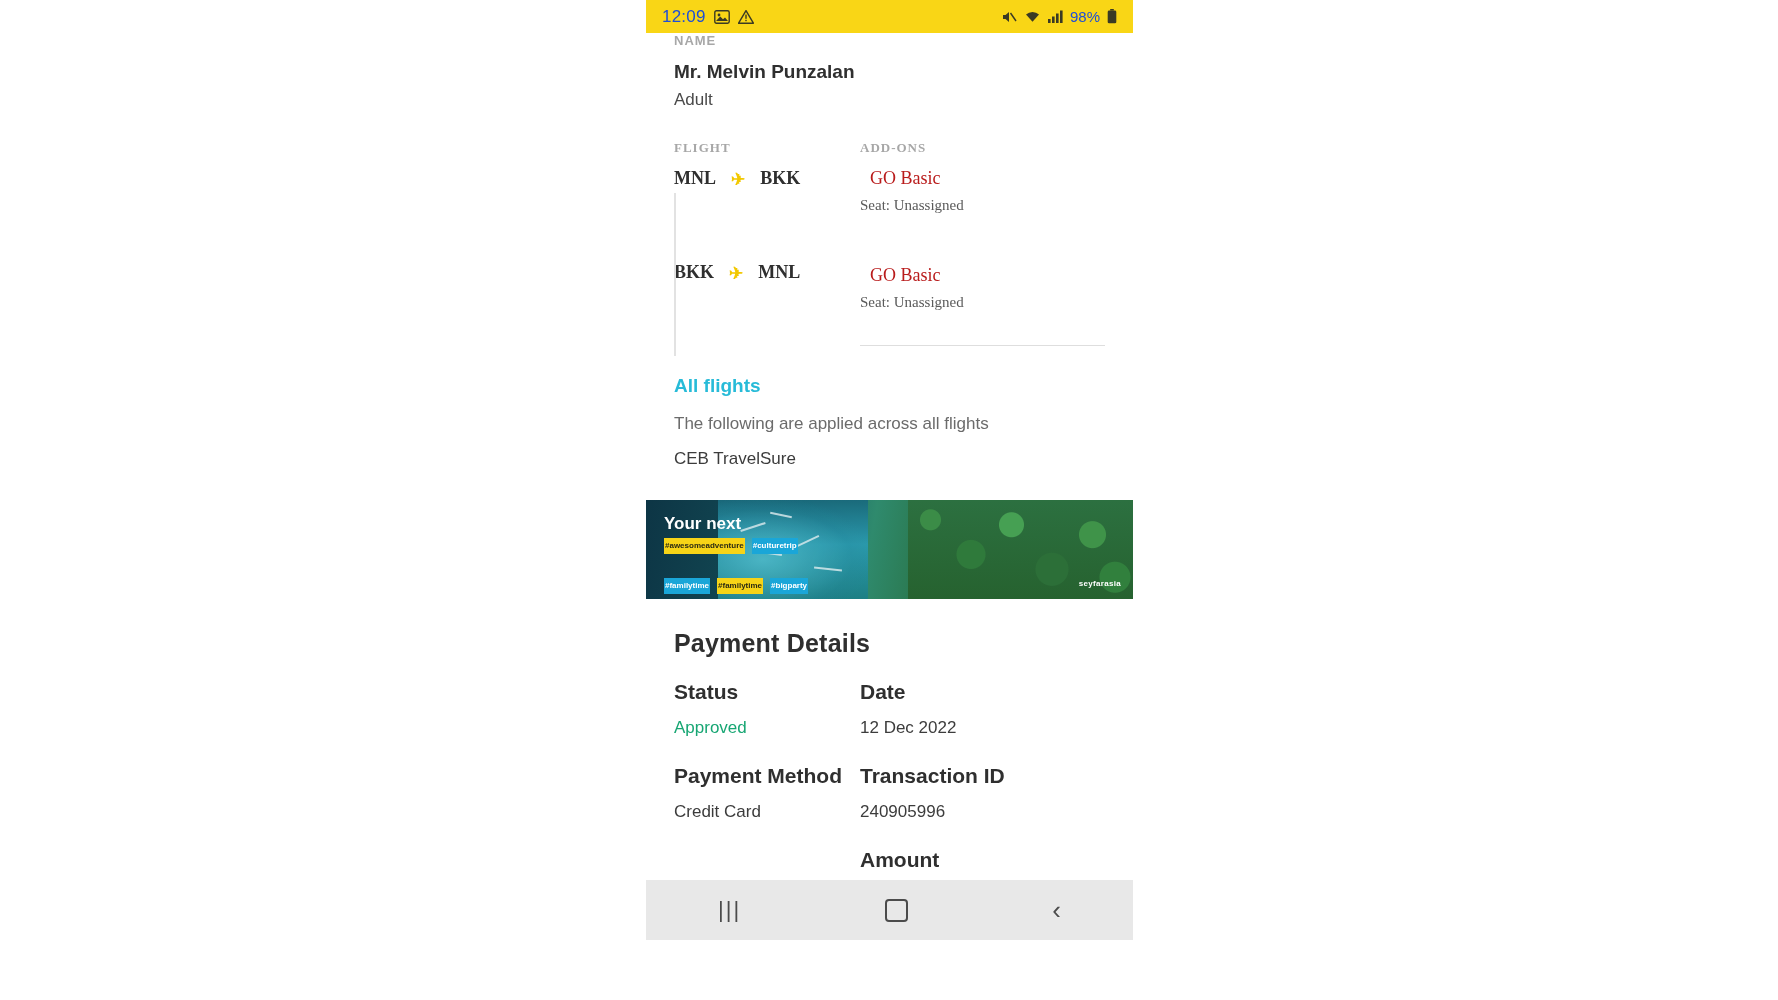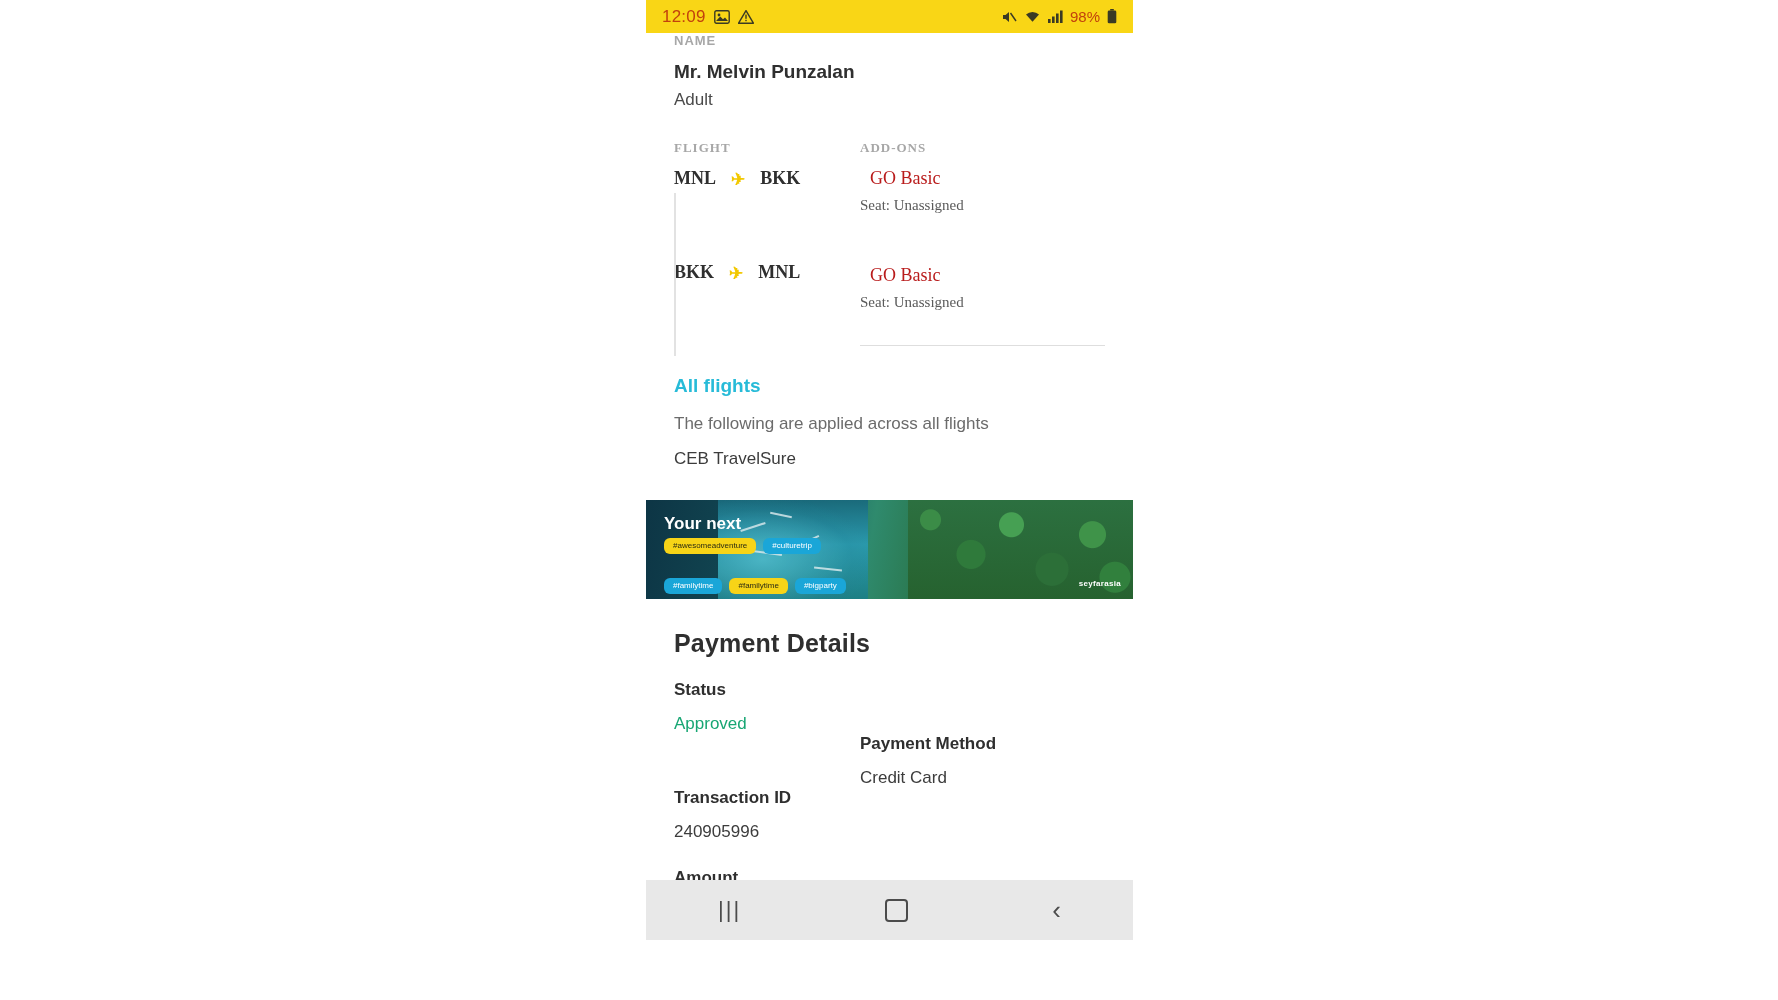--- a/index.html
+++ b/index.html
@@ -21,21 +21,21 @@
     overflow: hidden;
   }
   
   .statusbar {
     height: 33px;
     background: #f9d616;
     display: flex;
     align-items: center;
     padding: 0 16px;
     box-sizing: border-box;
-    color: #c2410c;
+    color: #1d4ed8;
     font-size: 16px;
   }
   .sb-left { display: flex; align-items: center; gap: 8px; }
   .sb-time { font-size: 17px; font-weight: 500; letter-spacing: .2px; }
   .sb-right { margin-left: auto; display: flex; align-items: center; gap: 7px; font-size: 15px; }
   .sb-icon { display: inline-flex; align-items: center; }
   .sb-batt-txt { font-size: 15px; font-weight: 500; }
 
   
   .content {
@@ -190,23 +190,23 @@
   .tagrow {
     position: absolute;
     left: 18px;
     display: flex;
     gap: 7px;
   }
   .tagrow.r1 { top: 38px; }
   .tagrow.r2 { top: 78px; }
   .tag {
     font-size: 8px;
-    font-weight: normal;
-    padding: 4px 9px;
-    border-radius: 6px;
+    font-weight: bold;
+    padding: 4px 1px;
+    border-radius: 0;
     white-space: nowrap;
     line-height: 1;
   }
   .tag.y { background: #f7d417; color: #2b2b13; }
   .tag.b { background: #1aa6d8; color: #ffffff; }
   .banner-logo {
     position: absolute;
     right: 12px; bottom: 11px;
     color: #ffffff;
     font-size: 8px;
@@ -222,21 +222,21 @@
     margin-top: 30px;
     letter-spacing: .2px;
   }
   .pay-grid {
     display: grid;
     grid-template-columns: 186px 1fr;
     row-gap: 0;
     margin-top: 22px;
   }
   .pay-k {
-    font-size: 17px;
+    font-size: 21px;
     font-weight: bold;
     color: #2f2f2f;
   }
   .pay-v {
     font-size: 17px;
     color: #3c3c3c;
     margin-top: 14px;
   }
   .pay-v.approved { color: #17a673; }
   .pay-rowgap { height: 26px; }
@@ -389,20 +389,24 @@
     </div>
 
     <div class="pad">
       <div class="pay-title">Payment Details</div>
 
       <div class="pay-grid">
         <div>
           <div class="pay-k">Status</div>
           <div class="pay-v approved">Approved</div>
         </div>
+        <div>
+          <div class="pay-k">Date</div>
+          <div class="pay-v">12 Dec 2022</div>
+        </div>
 
         <div class="pay-rowgap"></div>
         <div class="pay-rowgap"></div>
 
         <div>
           <div class="pay-k">Payment Method</div>
           <div class="pay-v">Credit Card</div>
         </div>
         <div>
           <div class="pay-k">Transaction ID</div>

